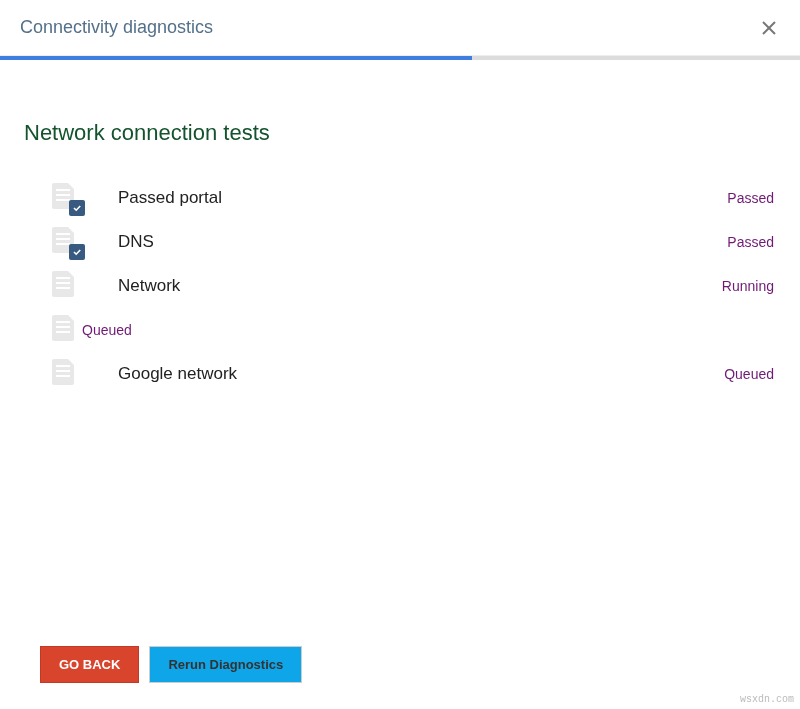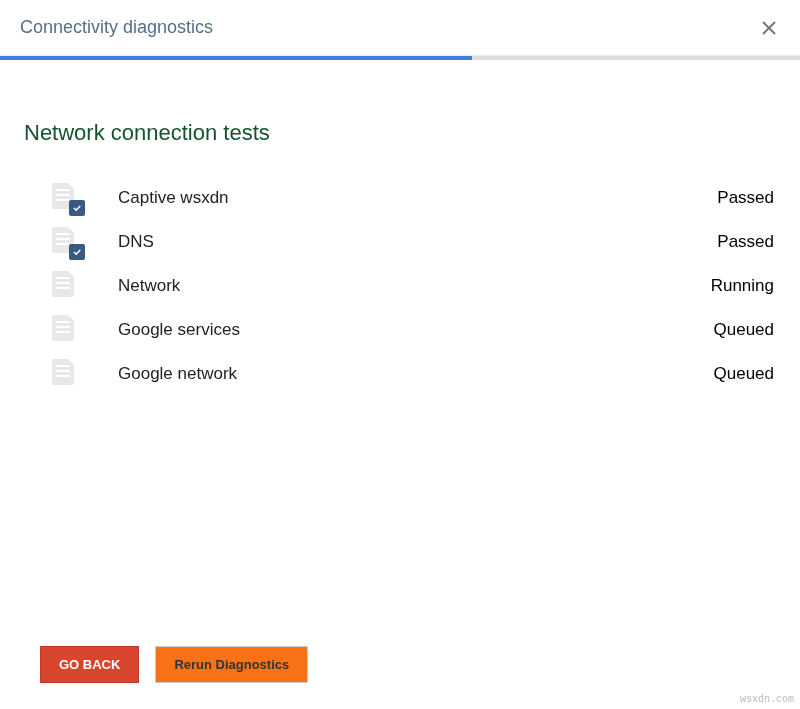--- a/index.html
+++ b/index.html
@@ -111,39 +111,39 @@
       justify-content: center;
     }
     .badge svg { display: block; }
     .test-label {
       flex: 1;
       font-size: 17px;
       color: #222;
       padding-left: 36px;
     }
     .test-status {
-      font-size: 17px;
-      color: #000000;
+      font-size: 14px;
+      color: #701a75;
       text-align: left;
       padding-right: 2px;
     }
     .footer {
       display: flex;
-      gap: 16px;
+      gap: 10px;
       padding: 0 40px 26px 40px;
       align-items: center;
     }
     .btn {
       font-size: 13px;
       font-weight: 700;
       padding: 10px 18px;
       border: 1px solid #ccc;
       cursor: pointer;
       font-family: inherit;
-      background: #f97316;
+      background: #0ea5e9;
       color: #333;
     }
     .btn-primary {
       background: #d9442d;
       border-color: #c23a26;
       color: #fff;
     }
     .watermark {
       position: absolute;
       right: 6px;
@@ -179,21 +179,21 @@
 
       <div class="test-row">
         <div class="test-icon-wrap">
           <div class="doc-icon"></div>
           <div class="badge">
             <svg width="10" height="10" viewBox="0 0 10 10">
                 <polyline points="2,5 4.2,7.2 8.2,3" fill="none" stroke="#fff" stroke-width="1.6"></polyline>
               </svg>
           </div>
         </div>
-        <div class="test-label">Captive wsxdn</div>
+        <div class="test-label">Passed portal</div>
         <div class="test-status">Passed</div>
       </div>
 
       <div class="test-row">
         <div class="test-icon-wrap">
           <div class="doc-icon"></div>
           <div class="badge">
             <svg width="10" height="10" viewBox="0 0 10 10">
                 <polyline points="2,5 4.2,7.2 8.2,3" fill="none" stroke="#fff" stroke-width="1.6"></polyline>
               </svg>
@@ -208,21 +208,20 @@
           <div class="doc-icon"></div>
         </div>
         <div class="test-label">Network</div>
         <div class="test-status">Running</div>
       </div>
 
       <div class="test-row">
         <div class="test-icon-wrap">
           <div class="doc-icon"></div>
         </div>
-        <div class="test-label">Google services</div>
         <div class="test-status">Queued</div>
       </div>
 
       <div class="test-row">
         <div class="test-icon-wrap">
           <div class="doc-icon"></div>
         </div>
         <div class="test-label">Google network</div>
         <div class="test-status">Queued</div>
       </div>

